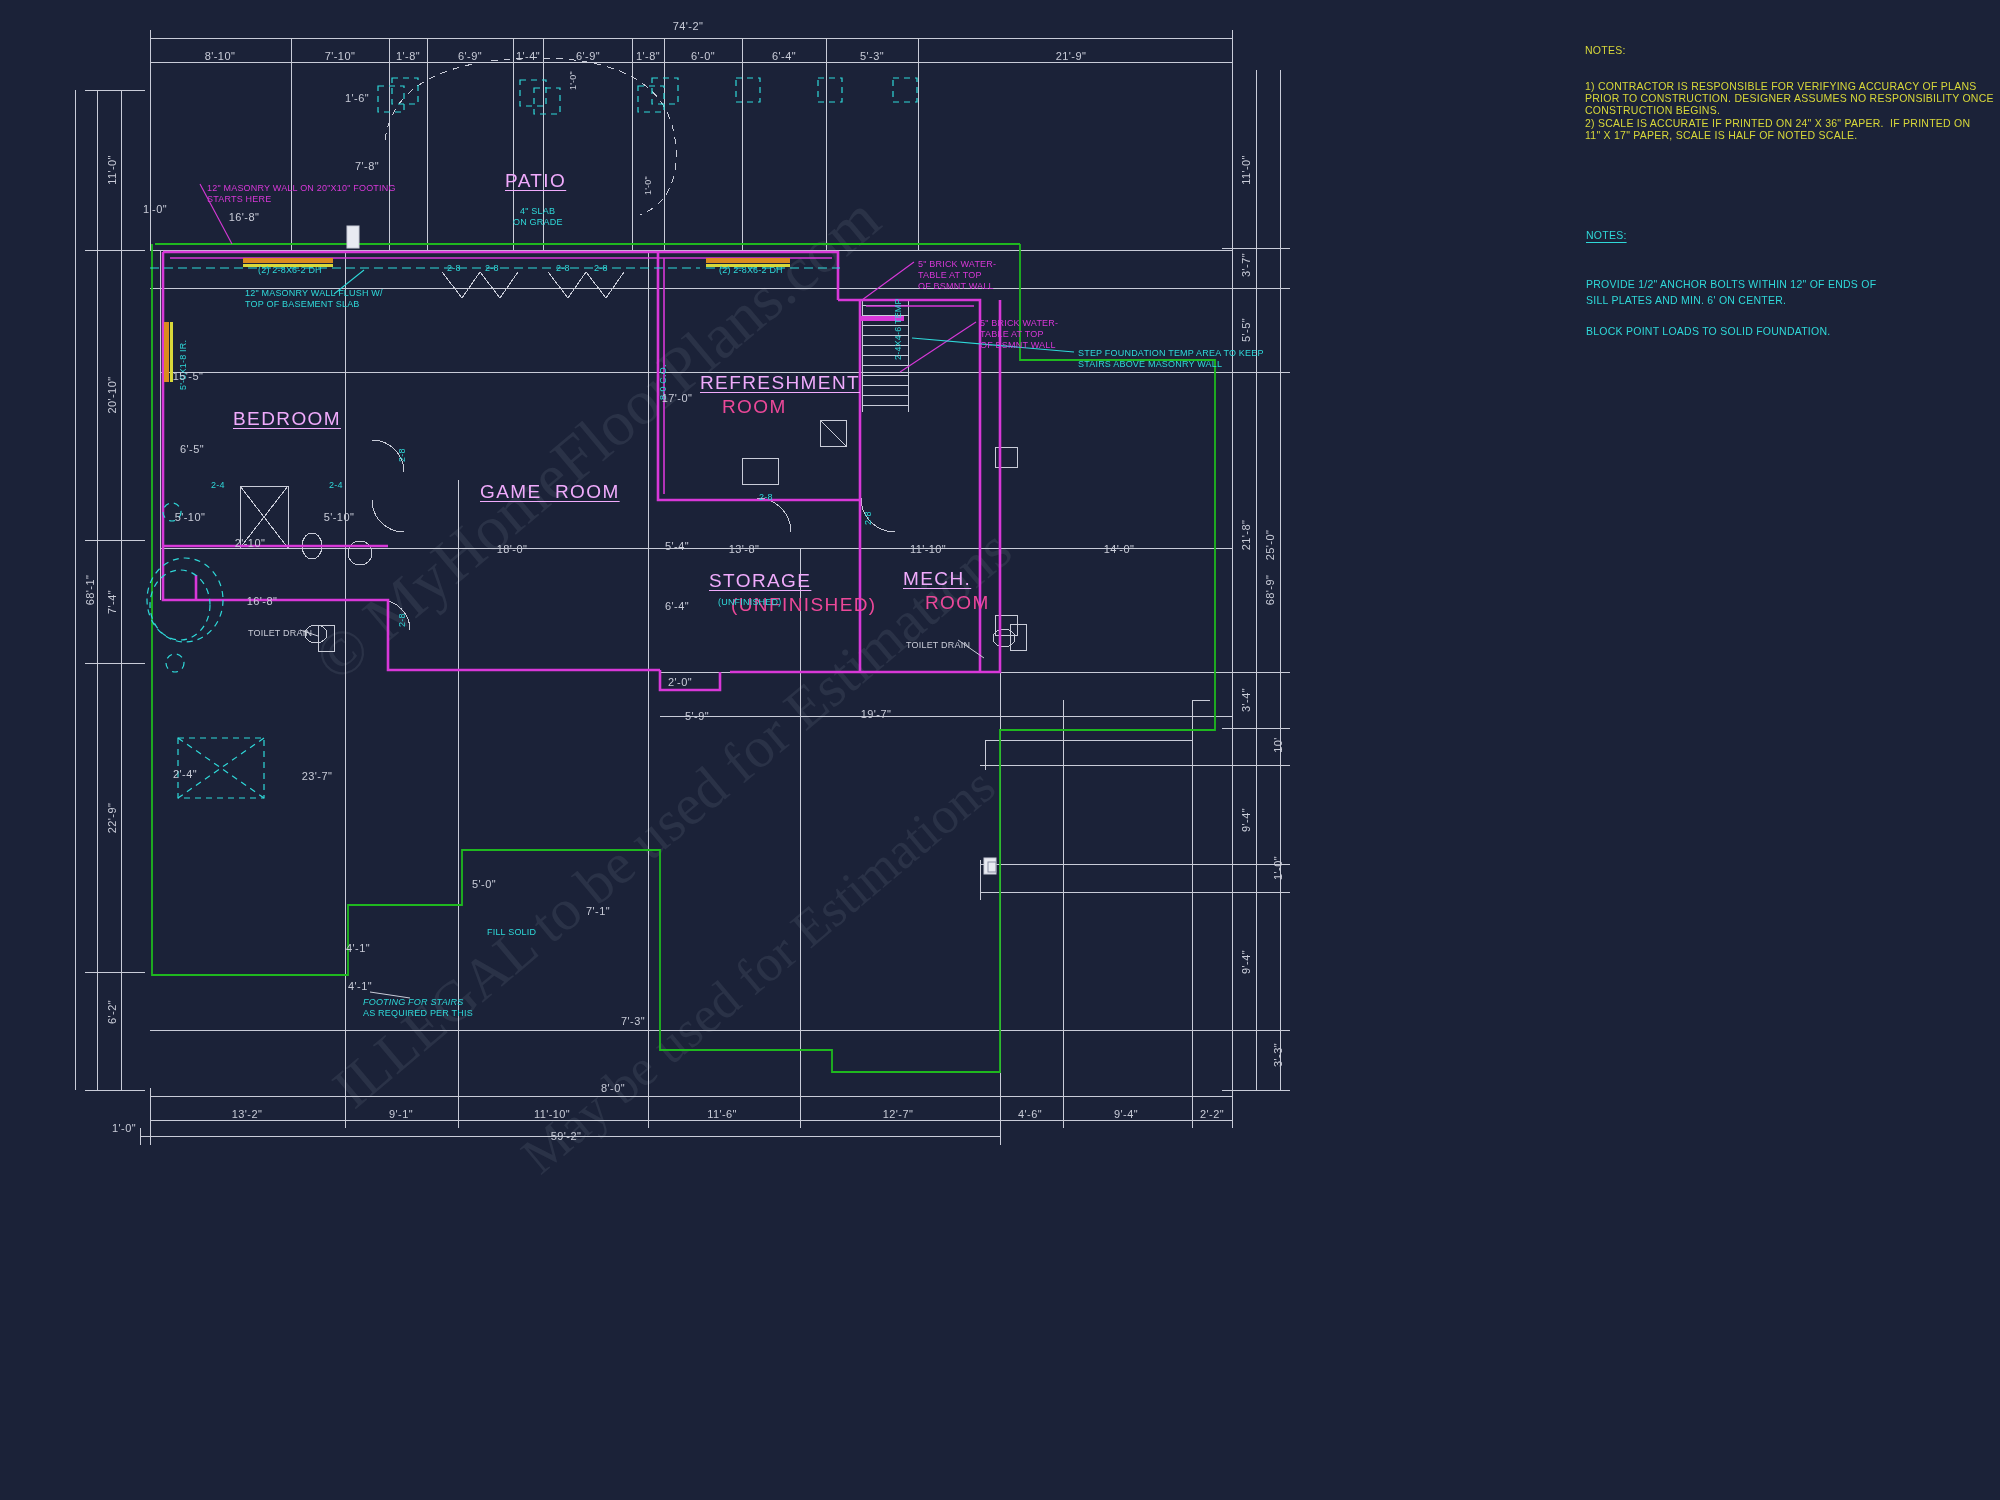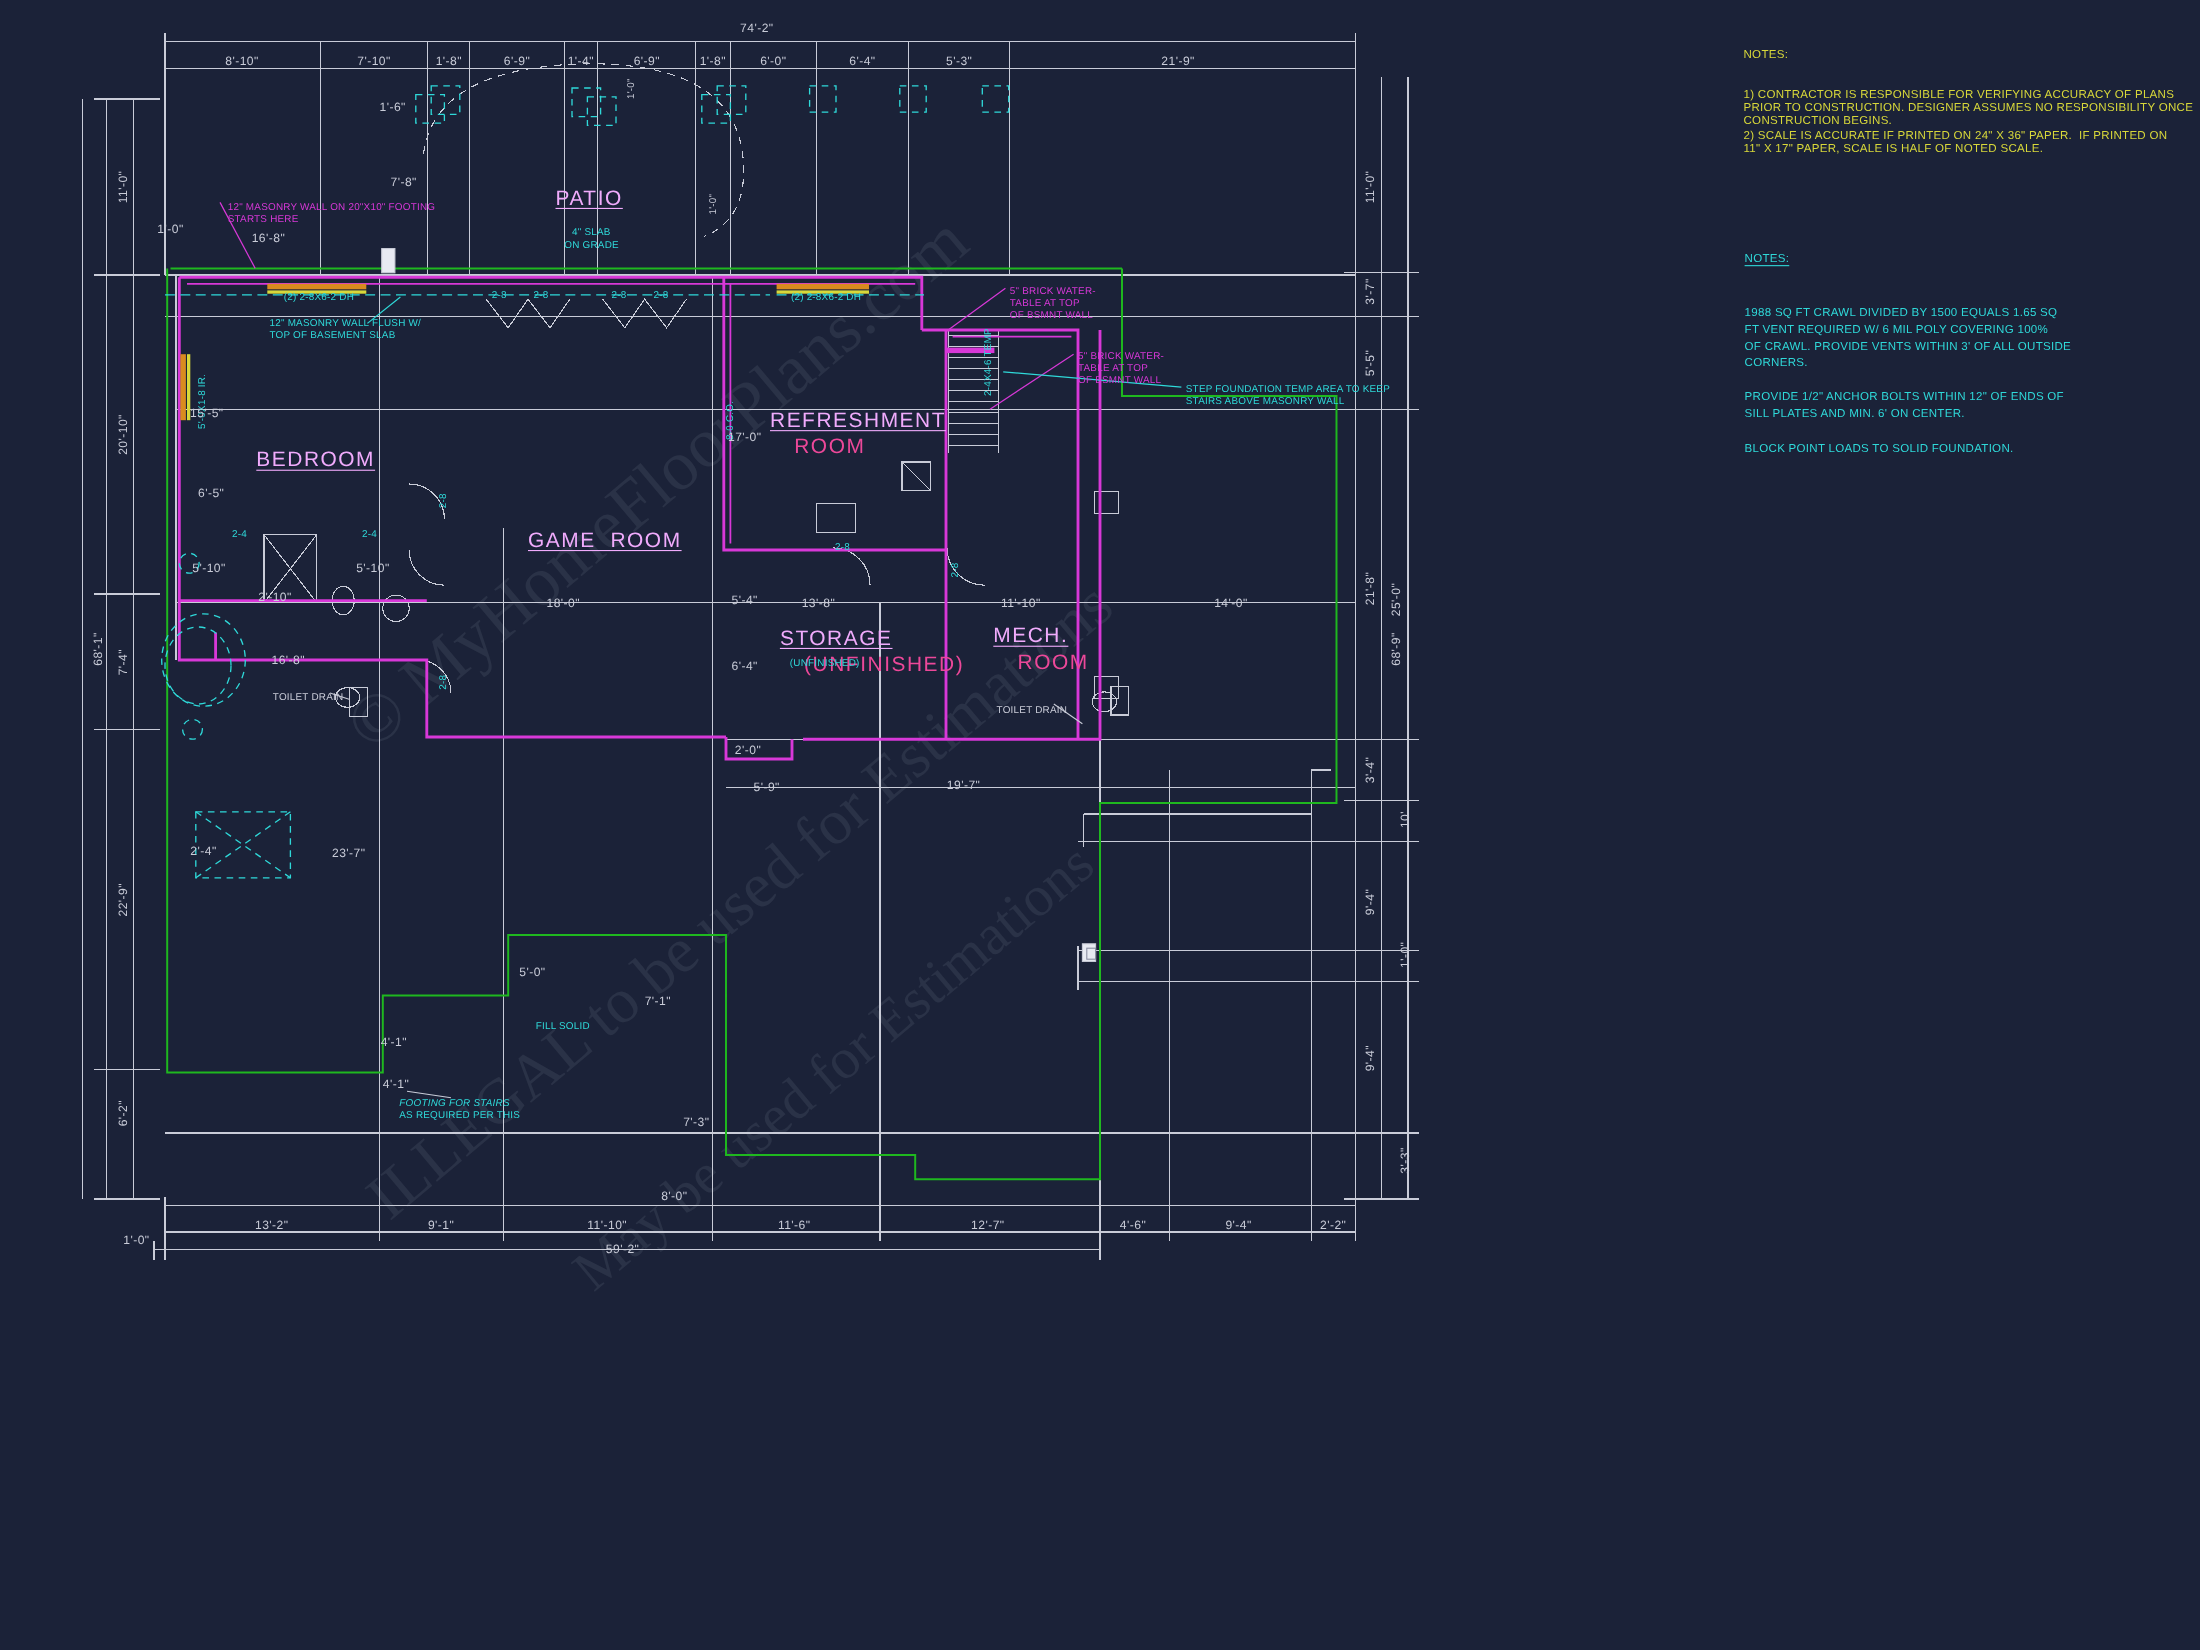--- a/index.html
+++ b/index.html
@@ -395,20 +395,17 @@
       <div class="t dim" style="left: 185px; top: 768px; transform: translateX(-50%);">2'-4"</div>
     </div>
 
   <div class="t note yel" style="left:1585px;top:20px;">
     <div>NOTES:</div>
     <div id="notes-yellow-lines"><div>1) CONTRACTOR IS RESPONSIBLE FOR VERIFYING ACCURACY OF PLANS</div><div>PRIOR TO CONSTRUCTION. DESIGNER ASSUMES NO RESPONSIBILITY ONCE</div><div>CONSTRUCTION BEGINS.</div><div>2) SCALE IS ACCURATE IF PRINTED ON 24" X 36" PAPER.  IF PRINTED ON</div><div>11" X 17" PAPER, SCALE IS HALF OF NOTED SCALE.</div></div>
   </div>
 
   <div class="t note cya" style="left:1586px;top:205px;width:360px;">
     <div style="text-decoration:underline;text-underline-offset:3px;margin-bottom:12px;">NOTES:</div>
-    <div id="notes-cyan-paras"><div style="white-space: pre; margin-bottom: 16px; line-height: 1.45;">1988 SQ FT CRAWL DIVIDED BY 1500 EQUALS 1.65 SQ
-FT VENT REQUIRED W/ 6 MIL POLY COVERING 100%
-OF CRAWL. PROVIDE VENTS WITHIN 3' OF ALL OUTSIDE
-CORNERS.</div><div style="white-space: pre; margin-bottom: 16px; line-height: 1.45;">PROVIDE 1/2" ANCHOR BOLTS WITHIN 12" OF ENDS OF
+    <div id="notes-cyan-paras"><div style="white-space: pre; margin-bottom: 16px; line-height: 1.45;">PROVIDE 1/2" ANCHOR BOLTS WITHIN 12" OF ENDS OF
 SILL PLATES AND MIN. 6' ON CENTER.</div><div style="white-space: pre; margin-bottom: 16px; line-height: 1.45;">BLOCK POINT LOADS TO SOLID FOUNDATION.</div></div>
   </div>
 
 </div>
 
 </body></html>

